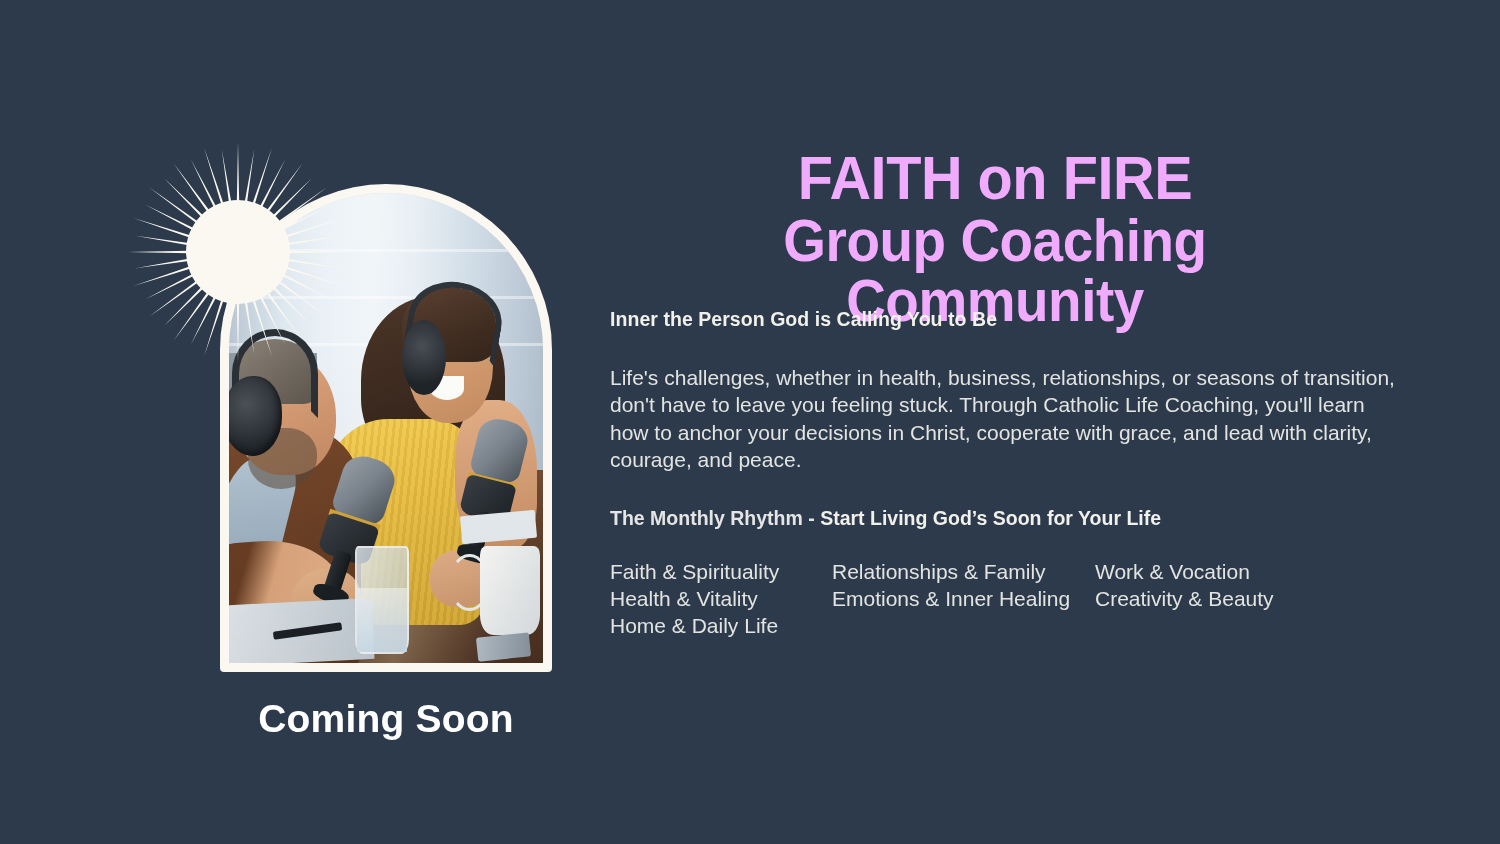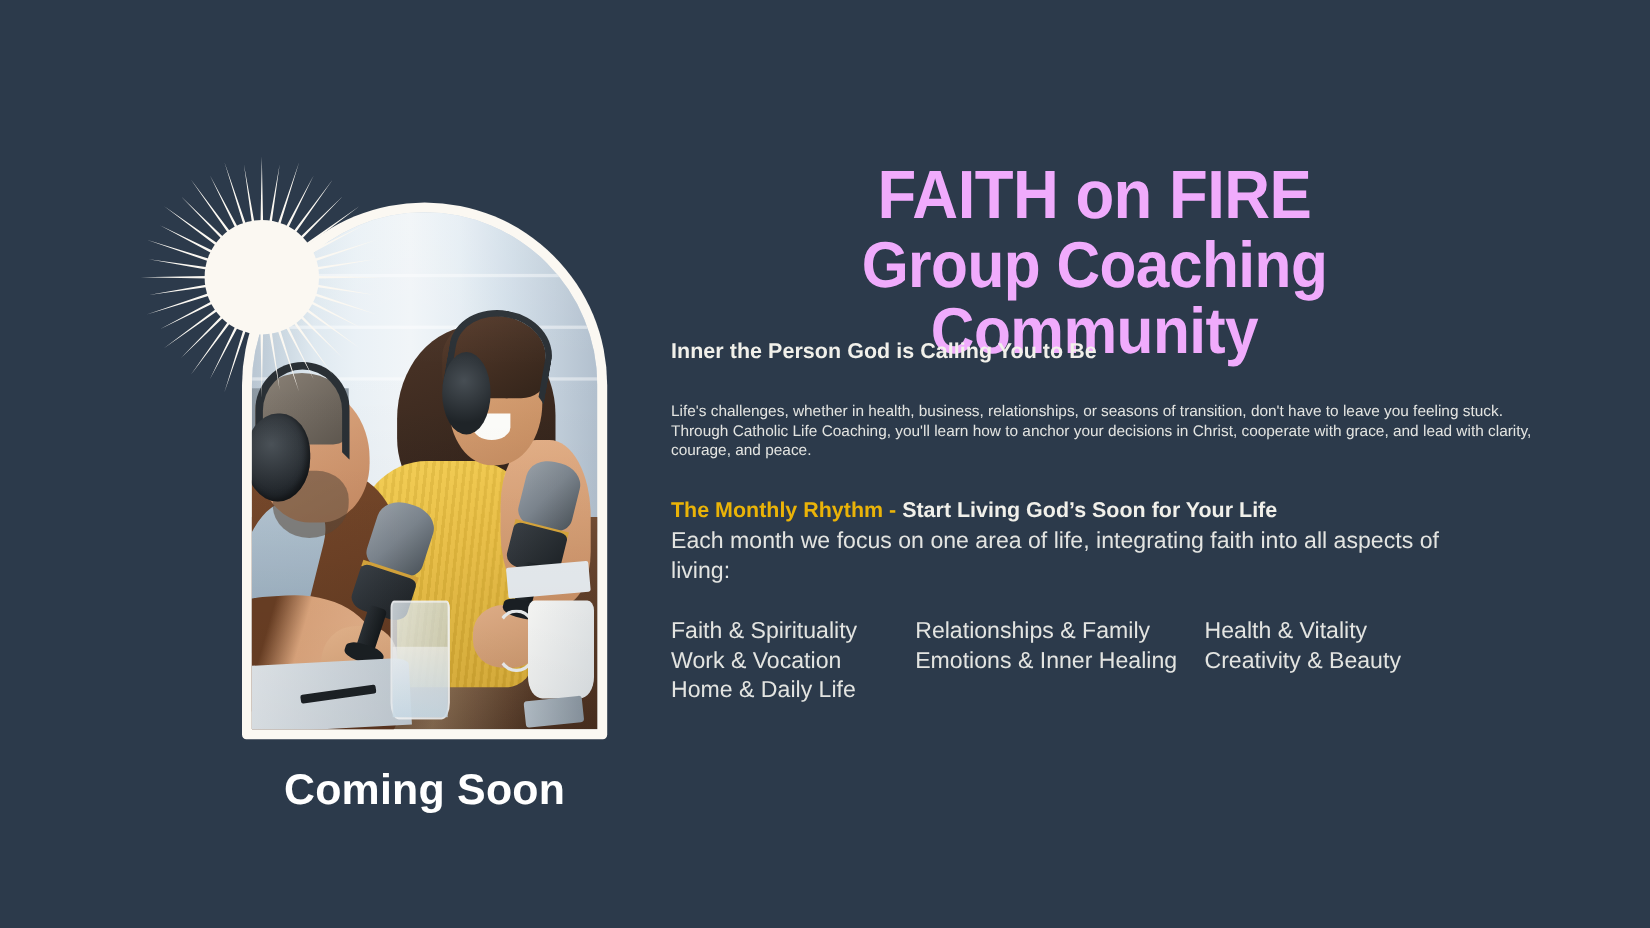--- a/index.html
+++ b/index.html
@@ -299,32 +299,32 @@
   }
   #lead-heading {
     color: #f1f0ea;
     font-size: 19.5px;
     font-weight: bold;
     letter-spacing: .05px;
   }
   #intro-paragraph {
     margin-top: 33px;
     color: #e3e4e1;
-    font-size: 14px;
+    font-size: 21px;
     line-height: 1.30;
     font-weight: 300;
     width: 790px;
   }
   #rhythm-line {
     margin-top: 34px;
     font-size: 19.5px;
     font-weight: bold;
     color: #f1f0ea;
   }
-  #rhythm-label { color: #eab308; text-align: center; }
+  #rhythm-label { color: #e5e5e5; text-align: center; }
   #rhythm-sub {
     margin-top: 2px;
     color: #e3e4e1;
     font-size: 21px;
     line-height: 1.30;
     font-weight: 300;
     width: 720px;
   }
   #areas-grid {
     margin-top: 28px;
@@ -430,27 +430,26 @@
     <div id="body-block">
 
       <div id="lead-heading">Inner the Person God is Calling You to Be</div>
 
       <div id="intro-paragraph">Life's challenges, whether in health, business, relationships, or seasons of transition, don't have to leave you feeling stuck. Through Catholic Life Coaching, you'll learn how to anchor your decisions in Christ, cooperate with grace, and lead with clarity, courage, and peace.</div>
 
       <div id="rhythm-line">
         <span id="rhythm-label">The Monthly Rhythm - </span><span id="rhythm-headline">Start Living God’s Soon for Your Life</span>
       </div>
 
-      <div id="rhythm-sub">Each month we focus on one area of life, integrating faith into all aspects of living:</div>
 
       <div id="areas-grid">
           <div class="area-cell">Faith &amp; Spirituality</div>
           <div class="area-cell">Relationships &amp; Family</div>
+          <div class="area-cell">Work &amp; Vocation</div>
           <div class="area-cell">Health &amp; Vitality</div>
-          <div class="area-cell">Work &amp; Vocation</div>
           <div class="area-cell">Emotions &amp; Inner Healing</div>
           <div class="area-cell">Creativity &amp; Beauty</div>
           <div class="area-cell">Home &amp; Daily Life</div>
           <div class="area-cell blank">&nbsp;</div>
           <div class="area-cell blank">&nbsp;</div>
         </div>
     </div>
   </div>
 </div>
 

